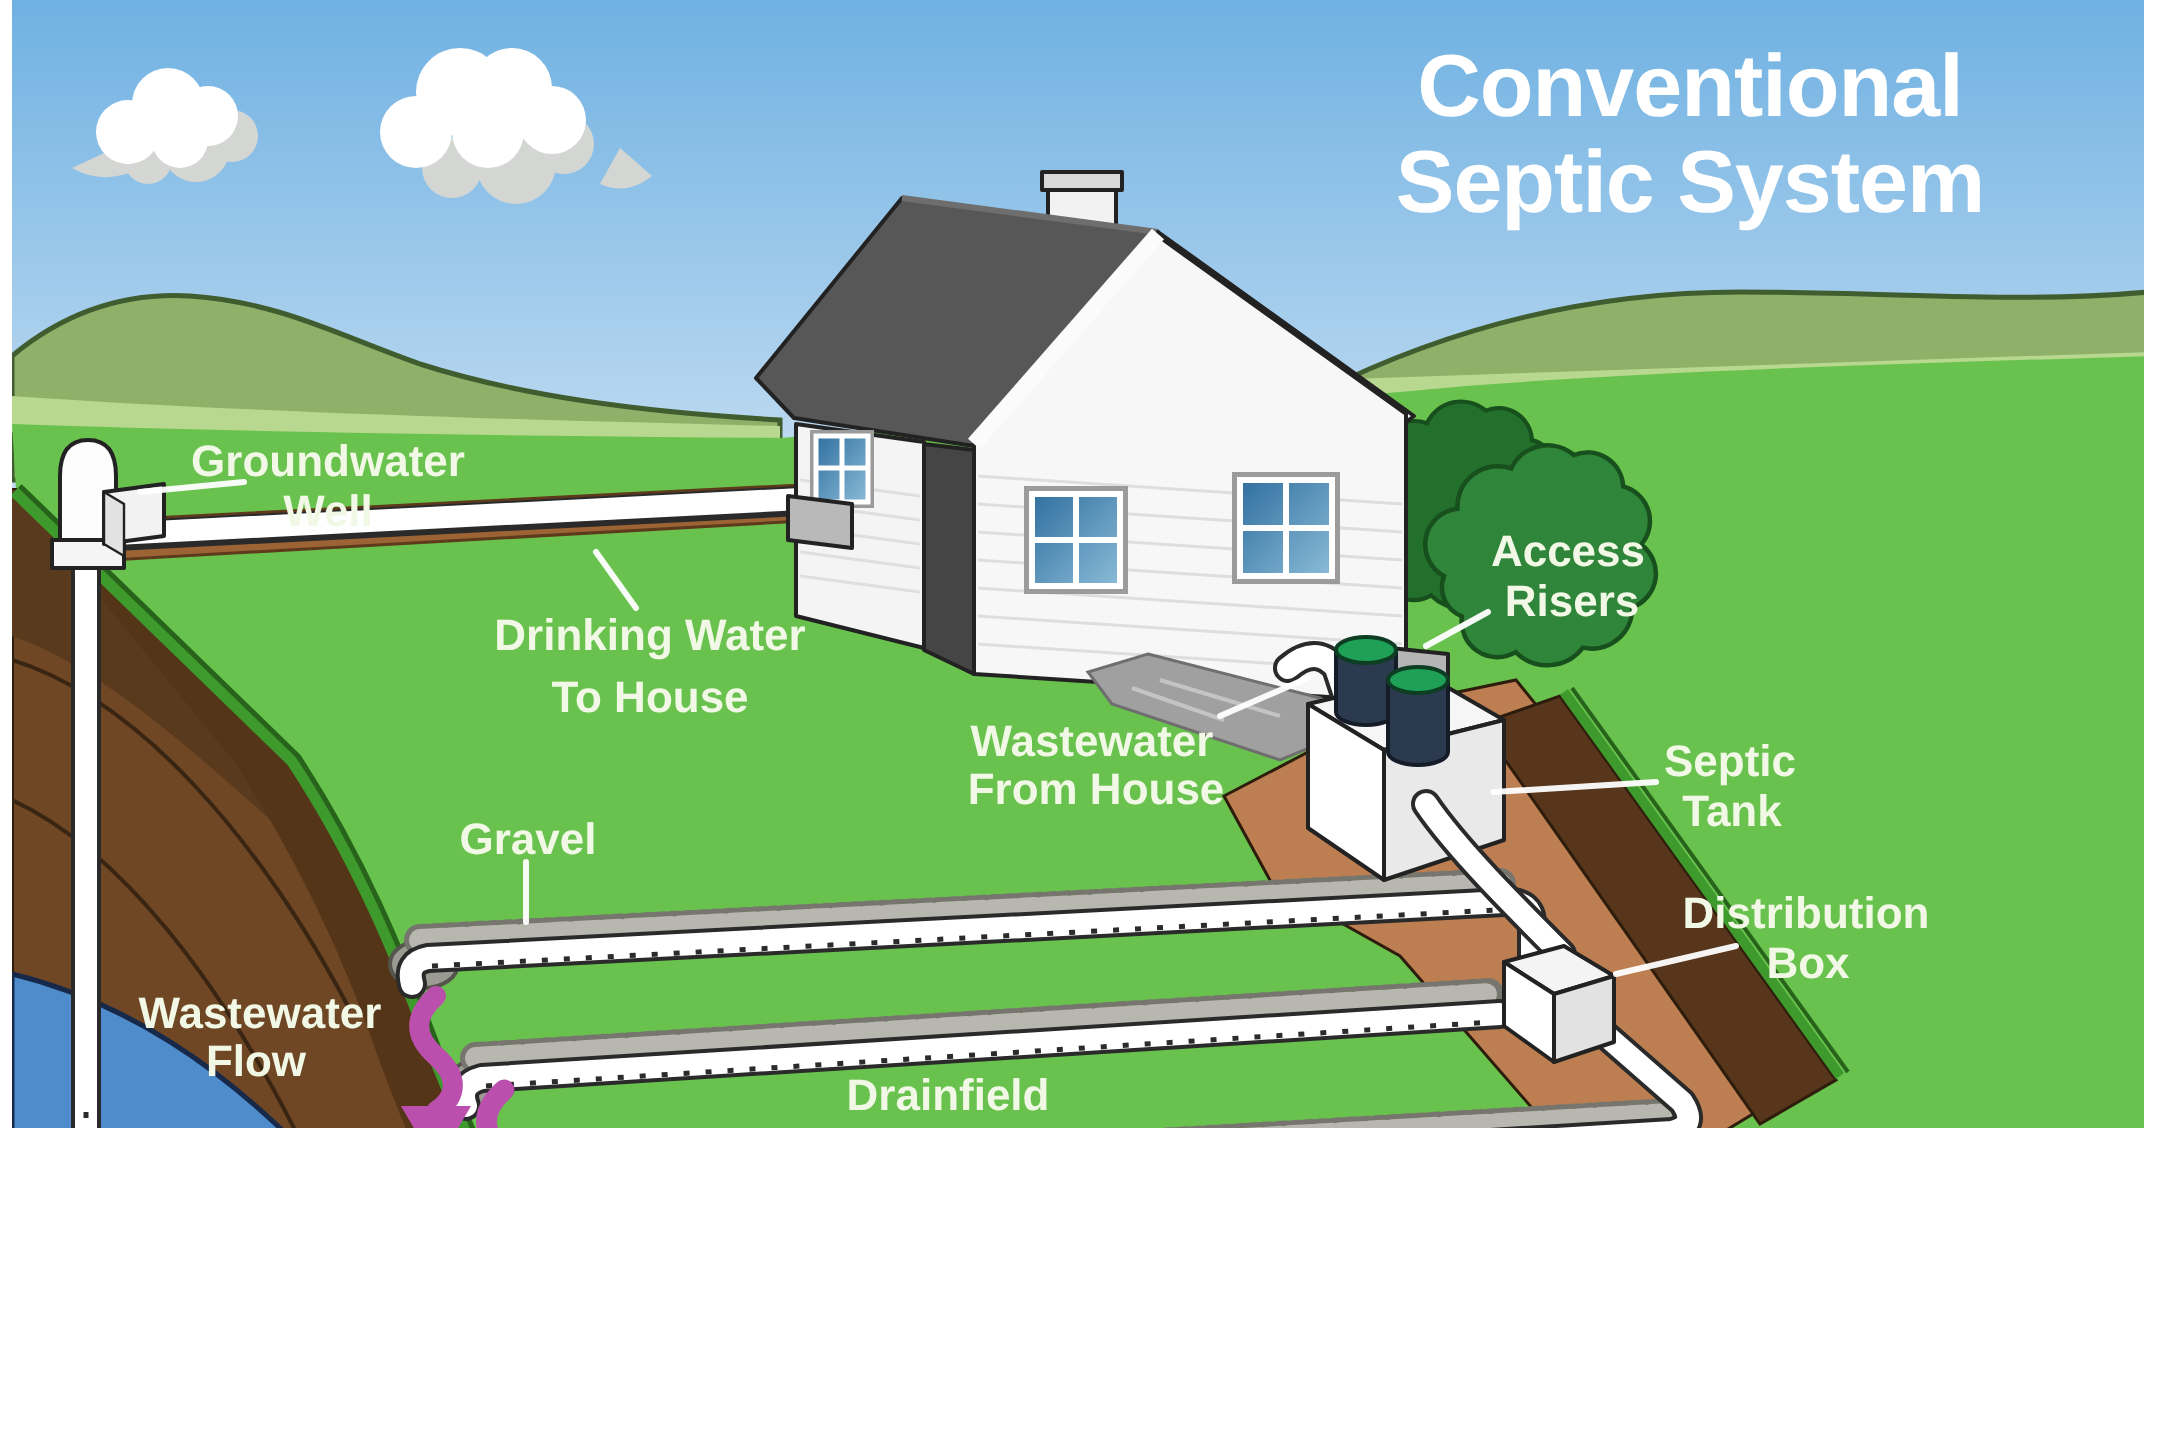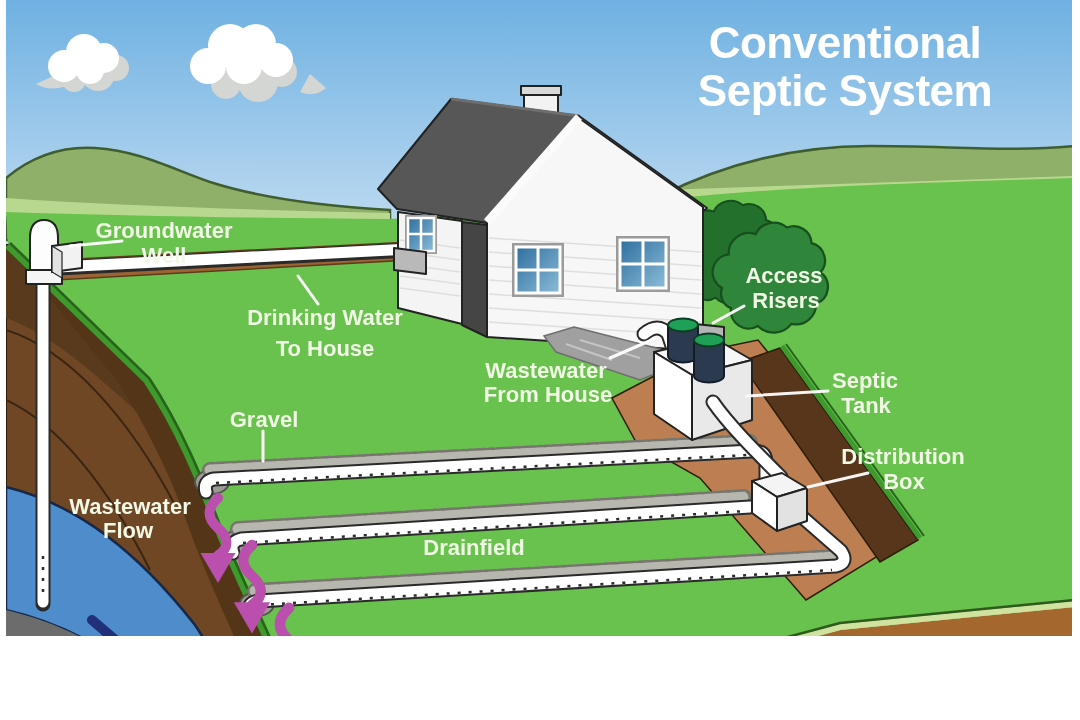--- a/index.html
+++ b/index.html
@@ -1,16 +1,16 @@
 <!DOCTYPE html>
 <html style="--c-sky-top: #6fb1e2; --c-sky-bot: #c9e0f3; --c-hill: #8fb069; --c-hill-line: #3f5d2f; --c-pale-strip: #b9d88f; --c-grass: #69c24d; --c-grass-sliver: #3f9a2d; --c-soil-face: #a4682e; --c-soil-mid: #6f4724; --c-soil-dark: #543518; --c-soil-top: #5a3a1d; --c-aquifer: #4e8ccb; --c-bedrock: #6c6c6c; --c-trench-tan: #bd7f52; --c-trench-dark: #57361b; --c-dw-trench: #9c6434; --c-roof: #575757; --c-wall: #f7f7f7; --c-riser-body: #2c3a50; --c-riser-top: #1fa057; --c-magenta: #bb4fae; --c-navy: #22307a; --c-label: #f1f8e6; --c-title: #ffffff;"><head>
 <meta charset="utf-8">
 <style>
   html,body{margin:0;padding:0;background:#fff;}
-  .stage{position:relative;width:1080px;height:636px;overflow:hidden;background:#fff;
+  .stage{position:relative;width:1080px;height:564px;overflow:hidden;background:#fff;
          font-family:"Liberation Sans","DejaVu Sans",sans-serif;}
   svg{display:block}
   .lbl{fill:var(--c-label,#f1f8e6);font-weight:bold;font-size:22px;text-anchor:middle;
        font-family:"Liberation Sans","DejaVu Sans",sans-serif;}
   .ttl{fill:var(--c-title,#ffffff);font-weight:bold;font-size:44px;text-anchor:middle;
        letter-spacing:-0.5px;font-family:"Liberation Sans","DejaVu Sans",sans-serif;}
   .leader{stroke:#ffffff;stroke-width:3;stroke-linecap:round;fill:none;opacity:.95}
   .outl{stroke:#222;stroke-width:2;stroke-linejoin:round}
   .pipeO{stroke:#2a2a2a;stroke-width:15;fill:none;stroke-linecap:round;stroke-linejoin:round}
   .pipeI{stroke:#ffffff;stroke-width:11;fill:none;stroke-linecap:round;stroke-linejoin:round}

